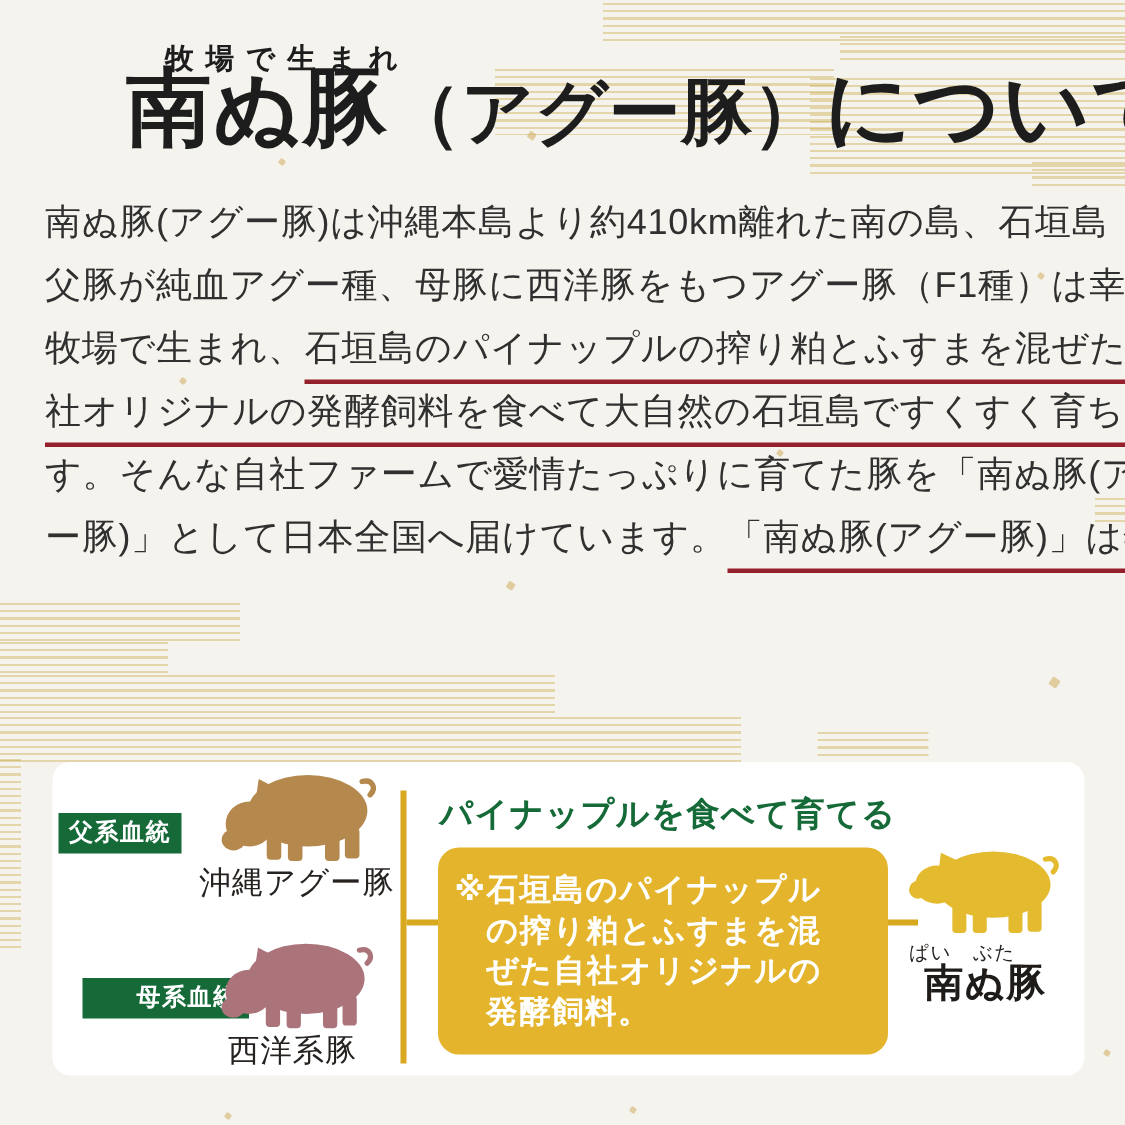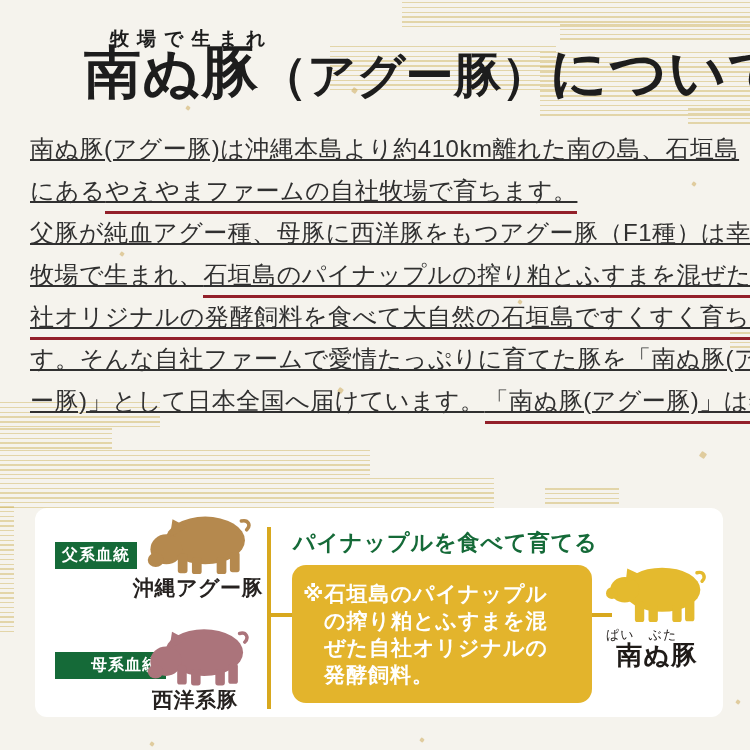--- a/index.html
+++ b/index.html
@@ -17,30 +17,30 @@
   .speck{position:absolute;background:rgba(205,172,92,.55);border-radius:1px;transform:rotate(35deg);}
   
   .furigana-title{position:absolute;left:110px;top:26px;font-family:"Liberation Serif","DejaVu Serif",serif;
     font-size:19px;font-weight:600;letter-spacing:8px;color:var(--ink);}
   .title{position:absolute;left:84px;top:44px;white-space:nowrap;color:var(--ink);
     font-family:"Liberation Serif","DejaVu Serif",serif;font-weight:700;line-height:1;}
   .title .t-main,.title .t-suffix{font-size:57px;letter-spacing:1px;}
   .title .t-paren{font-size:48px;letter-spacing:0;font-family:Liberation Mono, monospace;}
   
   .para{position:absolute;left:30px;top:128px;width:700px;font-size:24px;line-height:42px;
-    letter-spacing:.5px;color:var(--body);text-decoration:underline;}
+    letter-spacing:.5px;color:var(--body);}
   .para .line{height:42px;white-space:nowrap;}
   .para .u{border-bottom:3px solid var(--red);padding-bottom:7px;}
   
   .card{position:absolute;left:35px;top:508px;width:688px;height:209px;background:#fff;border-radius:12px;}
   .pedigree-label{position:absolute;background:var(--green);color:#fff;font-size:16px;font-weight:700;
     padding:3px 7px;letter-spacing:1px;}
-  .lbl-father{left:55px;top:542px;text-align:center;}
+  .lbl-father{left:39px;top:542px;text-align:center;}
   .lbl-mother{left:55px;top:652px;padding-left:36px;}
-  .breed{position:absolute;font-size:21px;font-weight:700;color:#262220;letter-spacing:.5px;}
+  .breed{position:absolute;font-size:21px;font-weight:400;color:#262220;letter-spacing:.5px;}
   .breed-father{left:133px;top:574px;}
   .breed-mother{left:152px;top:686px;}
   .pig{position:absolute;}
   .pig-father{left:146px;top:513px;width:106px;height:62px;color:var(--pig-brown);}
   .pig-mother{left:146px;top:624px;width:104px;height:64px;color:var(--pig-mauve);}
   .pig-result{left:606px;top:563px;width:102px;height:62px;color:var(--pig-yellow);}
   .vline{position:absolute;left:267px;top:527px;width:4px;height:182px;background:var(--gold);}
   .hline{position:absolute;height:4px;background:var(--gold);top:613px;}
   .hline-l{left:271px;width:23px;}
   .hline-r{left:592px;width:20px;}
@@ -88,21 +88,20 @@
     <div class="speck" style="left:150px;top:742px;width:4px;height:4px;"></div>
     <div class="speck" style="left:420px;top:738px;width:4px;height:4px;"></div>
     <div class="speck" style="left:736px;top:700px;width:4px;height:4px;"></div>
   </div>
 
   <div class="furigana-title">牧場で生まれ</div>
   <h1 class="title" style="margin:0;"><span class="t-main">南ぬ豚</span><span class="t-paren">（アグー豚）</span><span class="t-suffix">について</span></h1>
 
   <div class="para" id="para">
       <div class="line"><span>南ぬ豚(アグー豚)は沖縄本島より約410km離れた南の島、石垣島</span></div>
-      <div class="line"><span>にある</span><span class="u">やえやまファームの自社牧場で育ちます。</span></div>
       <div class="line"><span>父豚が純血アグー種、母豚に西洋豚をもつアグー豚（F1種）は幸福</span></div>
       <div class="line"><span>牧場で生まれ、</span><span class="u">石垣島のパイナップルの搾り粕とふすまを混ぜた自</span></div>
       <div class="line"><span class="u">社オリジナルの発酵飼料を食べて大自然の石垣島ですくすく育ちま</span></div>
       <div class="line"><span>す。そんな自社ファームで愛情たっぷりに育てた豚を「南ぬ豚(アグ</span></div>
       <div class="line"><span>ー豚)」として日本全国へ届けています。</span><span class="u">「南ぬ豚(アグー豚)」は年間</span></div>
     </div>
 
   <div class="card">
     <div class="vline" style="left:232px;top:19px;"></div>
   </div>

